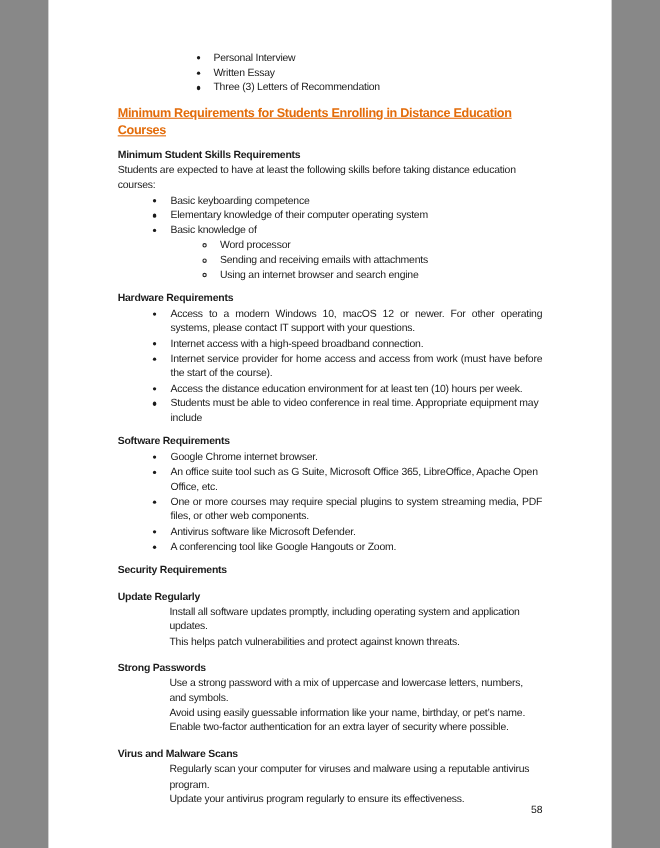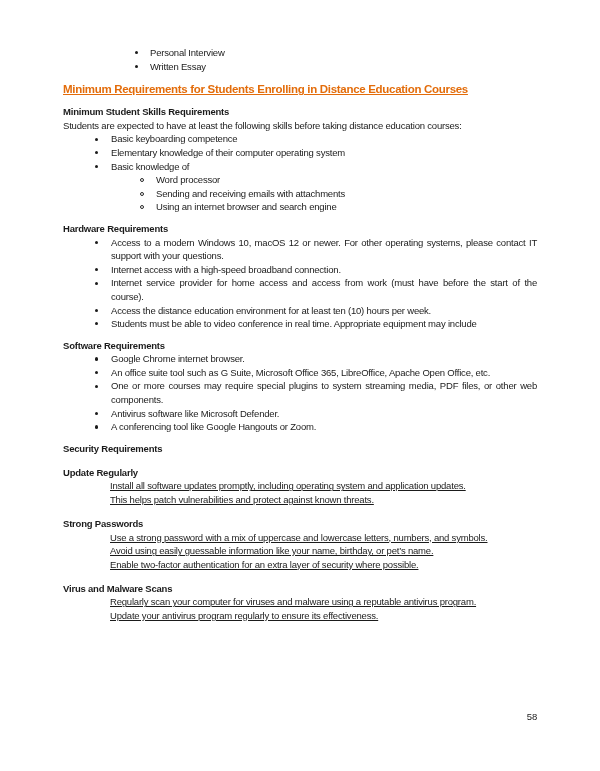--- a/index.html
+++ b/index.html
@@ -1,18 +1,18 @@
 <!DOCTYPE html>
 <html><head>
 <meta charset="utf-8">
 <style>
   html,body { margin:0; padding:0; background:#888; }
   .page {
     position:relative;
-    width:600px; height:771px;
+    width:512px; height:771px;
     margin:0 auto;
     background:#ffffff;
     box-sizing:border-box;
     padding:46px 63px 0 63px;
     font-family:"Liberation Sans", sans-serif;
     font-size:9.5px;
     line-height:13.6px;
     letter-spacing:-0.2px;
     color:#1b1b1b;
     overflow:hidden;
@@ -50,36 +50,37 @@
     margin:8px 0 0 0;
     font-size:9.5px; line-height:13.6px;
     font-weight:bold; letter-spacing:-0.2px;
   }
   h2.mt10 { }
   h3.sub-title {
     margin:10.4px 0 0 0;
     font-size:9.5px; line-height:13.6px;
     font-weight:bold; letter-spacing:-0.2px;
   }
-  .indent-block { padding-left:47px;text-decoration:underline; }
+  .indent-block { padding-left:47px; }
   .indent-block div { line-height:13.6px; }
   .pagenum {
     position:absolute;
-    top:710px; right:63px;
+    top:730px; right:63px;
     font-size:9.5px; color:#1b1b1b;
   }
 </style>
 </head>
 <body>
 
 <div class="page">
 
   <ul class="lvl2">
     <li>Personal Interview</li>
     <li>Written Essay</li>
+    <li>Three (3) Letters of Recommendation</li>
   </ul>
 
 
   <h1 class="doc-heading" style="color: rgb(227, 108, 10);">Minimum Requirements for Students Enrolling in Distance Education Courses</h1>
 
   <section>
     <h2 class="sec-title mt10">Minimum Student Skills Requirements</h2>
     <p>Students are expected to have at least the following skills before taking distance education courses:</p>
     <ul class="lvl1">
       <li>Basic keyboarding competence</li>

